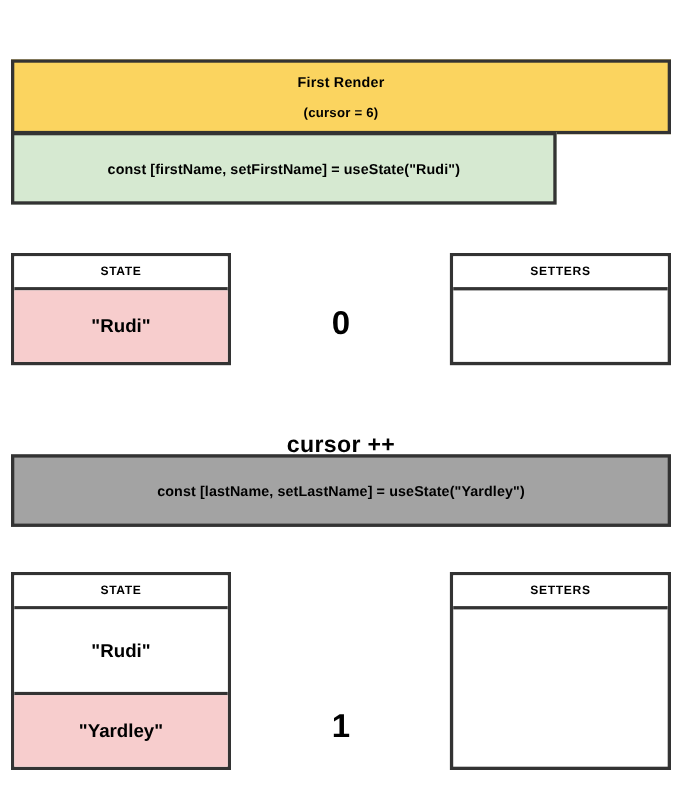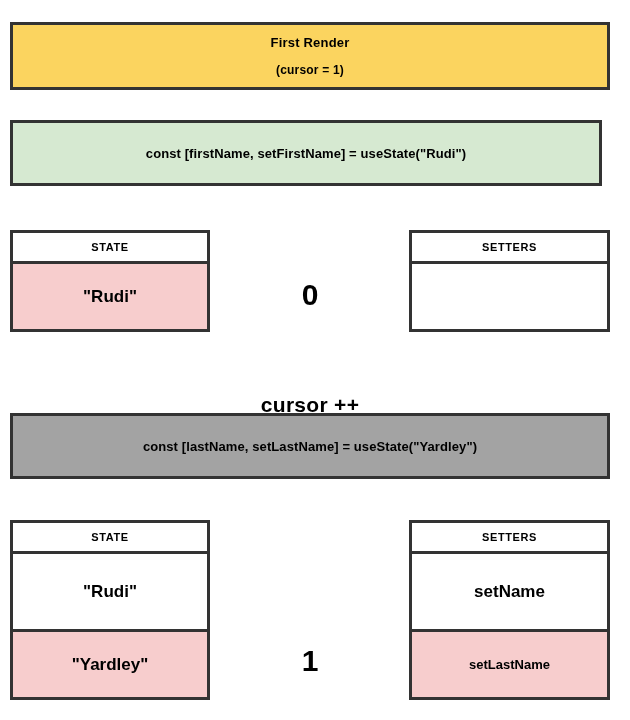--- a/index.html
+++ b/index.html
@@ -17,20 +17,21 @@
   }
   .abs { position: absolute; box-sizing: border-box; }
 
   .banner {
     border: 3px solid #333333;
     display: flex;
     flex-direction: column;
     align-items: center;
     justify-content: center;
     gap: 13px;
+    margin-top: 32px;
   }
   .banner-line-main {
     font-size: 13px;
     font-weight: bold;
     letter-spacing: 0.2px;
   }
   .banner-line-sub {
     font-size: 12px;
     font-weight: bold;
     letter-spacing: 0.2px;
@@ -88,24 +89,24 @@
     line-height: 1;
     letter-spacing: 0.3px;
     margin-top: 31px;
   }
 </style>
 </head>
 <body>
 
 <div class="abs banner" style="left:10px; top:22px; width:600px; height:68px; background:#FBD45F;">
   <div class="banner-line-main">First Render</div>
-  <div class="banner-line-sub">(cursor = 1)</div>
+  <div class="banner-line-sub">(cursor = 6)</div>
 </div>
 
-<div class="abs code-box" style="left:10px; top:120px; width:592px; height:66px; background:#D6E9D1;">
+<div class="abs code-box" style="left:10px; top:120px; width:496px; height:66px; background:#D6E9D1;">
   <span class="code-text">const [firstName, setFirstName] = useState("Rudi")</span>
 </div>
 
 <div class="abs table-box" style="left:10px; top:230px; width:200px; height:102px;">
   <div class="table-header" style="height:28px;">STATE</div>
   <div class="table-cell" style="flex:1; background:#F7CDCD;">"Rudi"</div>
 </div>
 
 <div class="abs cursor-value" style="left:280px; top:280px; width:60px;">0</div>
 
@@ -122,15 +123,13 @@
 <div class="abs table-box" style="left:10px; top:520px; width:200px; height:180px;">
   <div class="table-header" style="height:28px;">STATE</div>
   <div class="table-cell divider" style="height:75px; background:#FFFFFF;">"Rudi"</div>
   <div class="table-cell" style="flex:1; background:#F7CDCD;">"Yardley"</div>
 </div>
 
 <div class="abs cursor-value" style="left:280px; top:646px; width:60px;">1</div>
 
 <div class="abs table-box" style="left:409px; top:520px; width:201px; height:180px;">
   <div class="table-header" style="height:28px;">SETTERS</div>
-  <div class="table-cell divider" style="height:75px; background:#FFFFFF;">setName</div>
-  <div class="table-cell small" style="flex:1; background:#F7CDCD;">setLastName</div>
 </div>
 
 </body></html>

